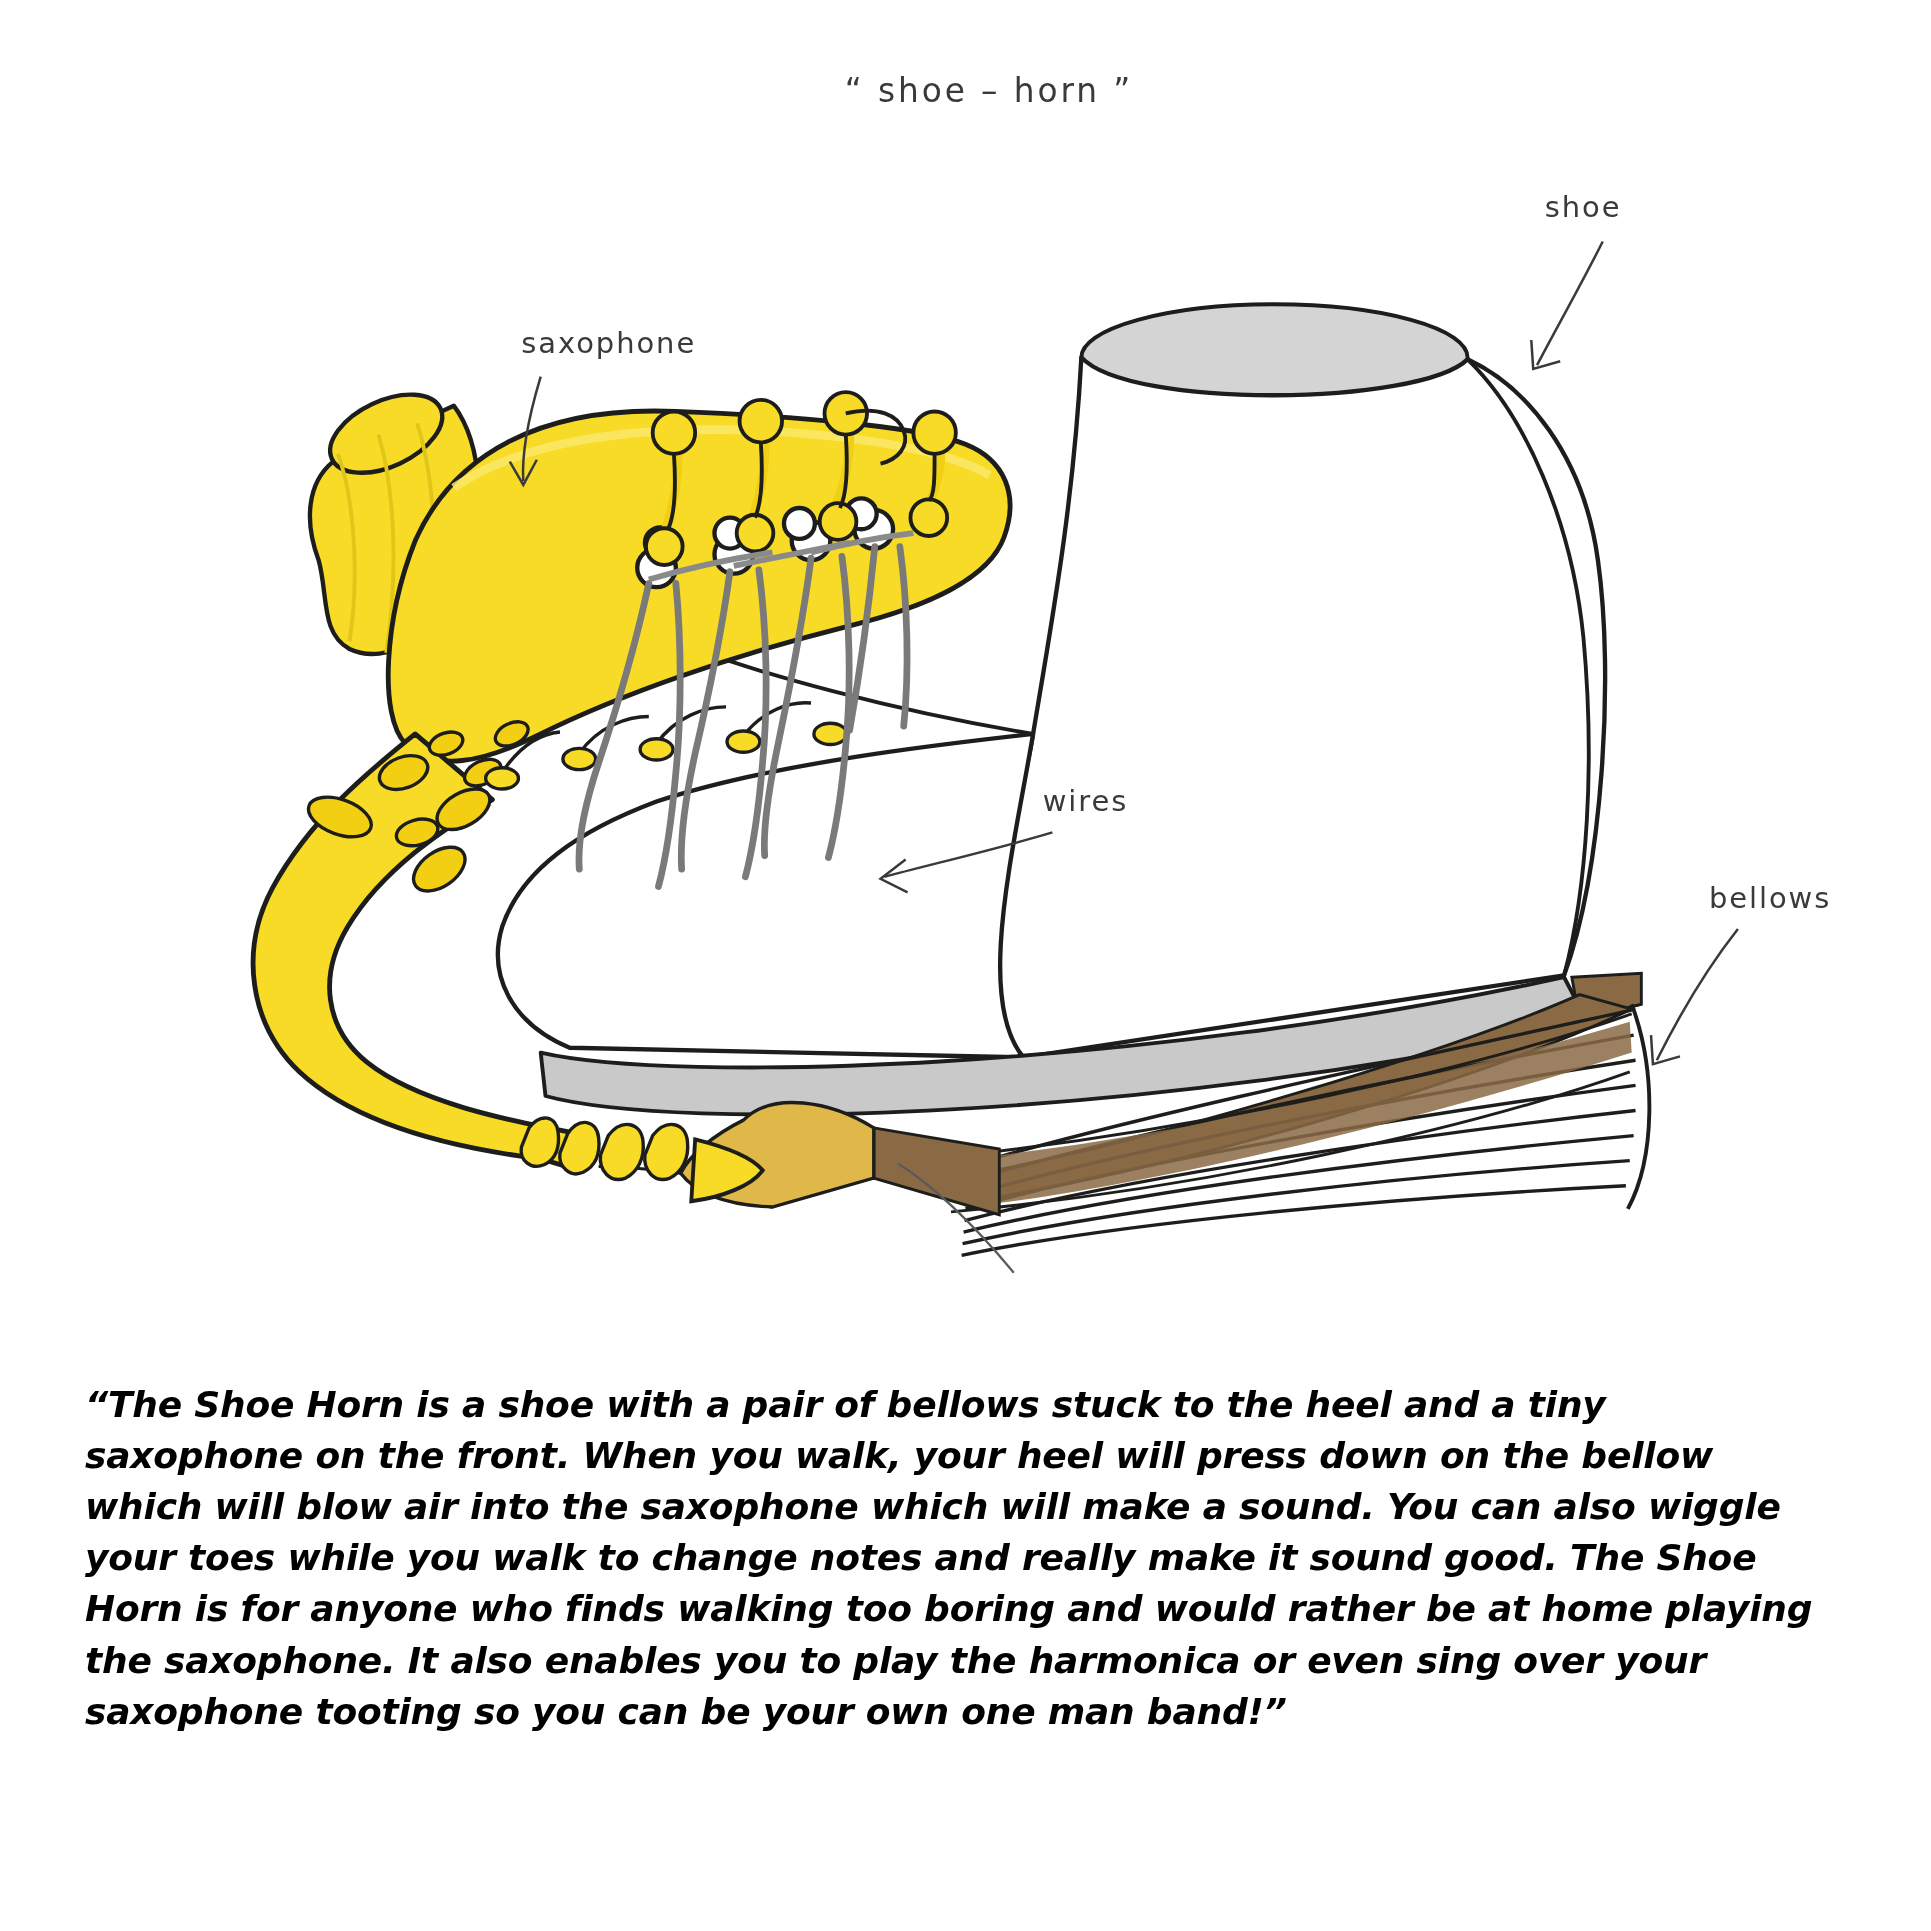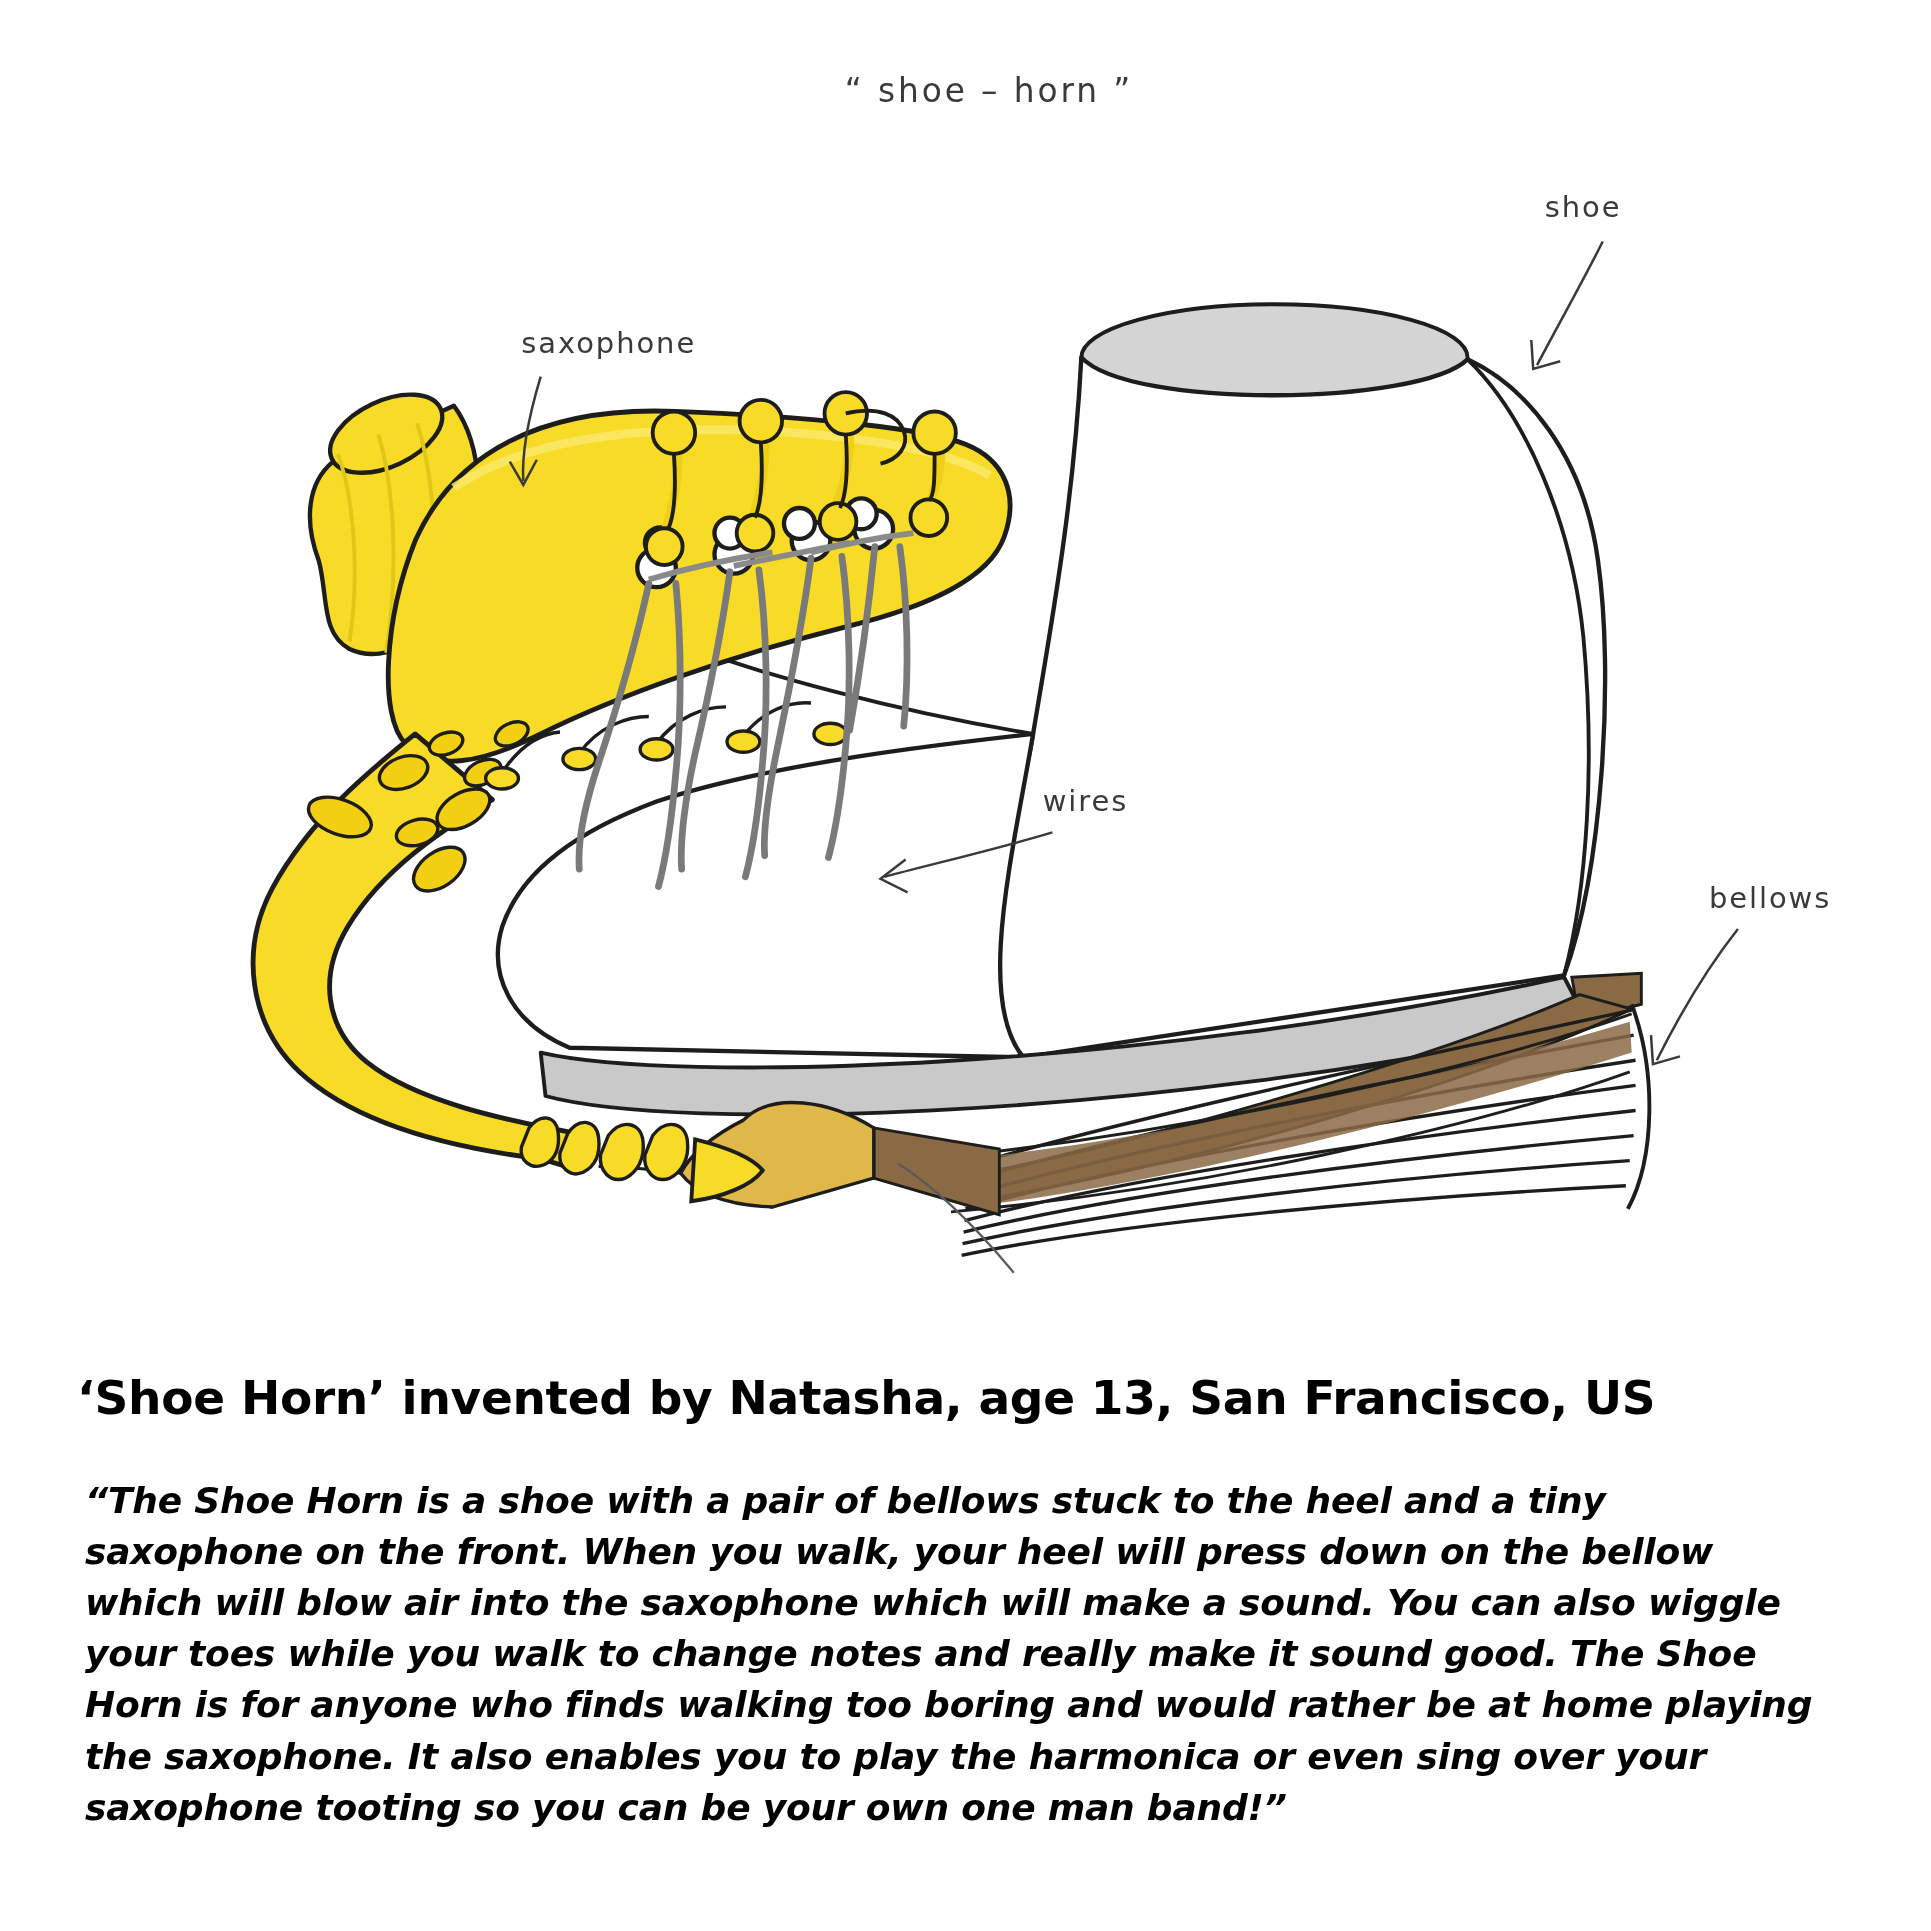--- a/index.html
+++ b/index.html
@@ -269,18 +269,17 @@
       <g>
         <text class="hand" x="1770" y="940">bellows</text>
         <path d="M1800 962 C1770 1000 1740 1050 1716 1098" fill="none" stroke="#3a3a3a" stroke-width="2.6"></path>
         <path d="M1710 1072 L1712 1102 L1740 1094" fill="none" stroke="#3a3a3a" stroke-width="2.6"></path>
       </g>
 
     </svg>
   </div>
 
   <div class="caption-block">
-    <h1 class="caption-title">‘Shoe Horn’ invented by Natasha, age 13, San Francisco, US</h1>
     <p class="caption-body">“The Shoe Horn is a shoe with a pair of bellows stuck to the heel and a tiny saxophone on the front. When you walk, your heel will press down on the bellow which will blow air into the saxophone which will make a sound. You can also wiggle your toes while you walk to change notes and really make it sound good. The Shoe Horn is for anyone who finds walking too boring and would rather be at home playing the saxophone. It also enables you to play the harmonica or even sing over your saxophone tooting so you can be your own one man band!”</p>
   </div>
 
 </div>
 
 
 </body></html>

